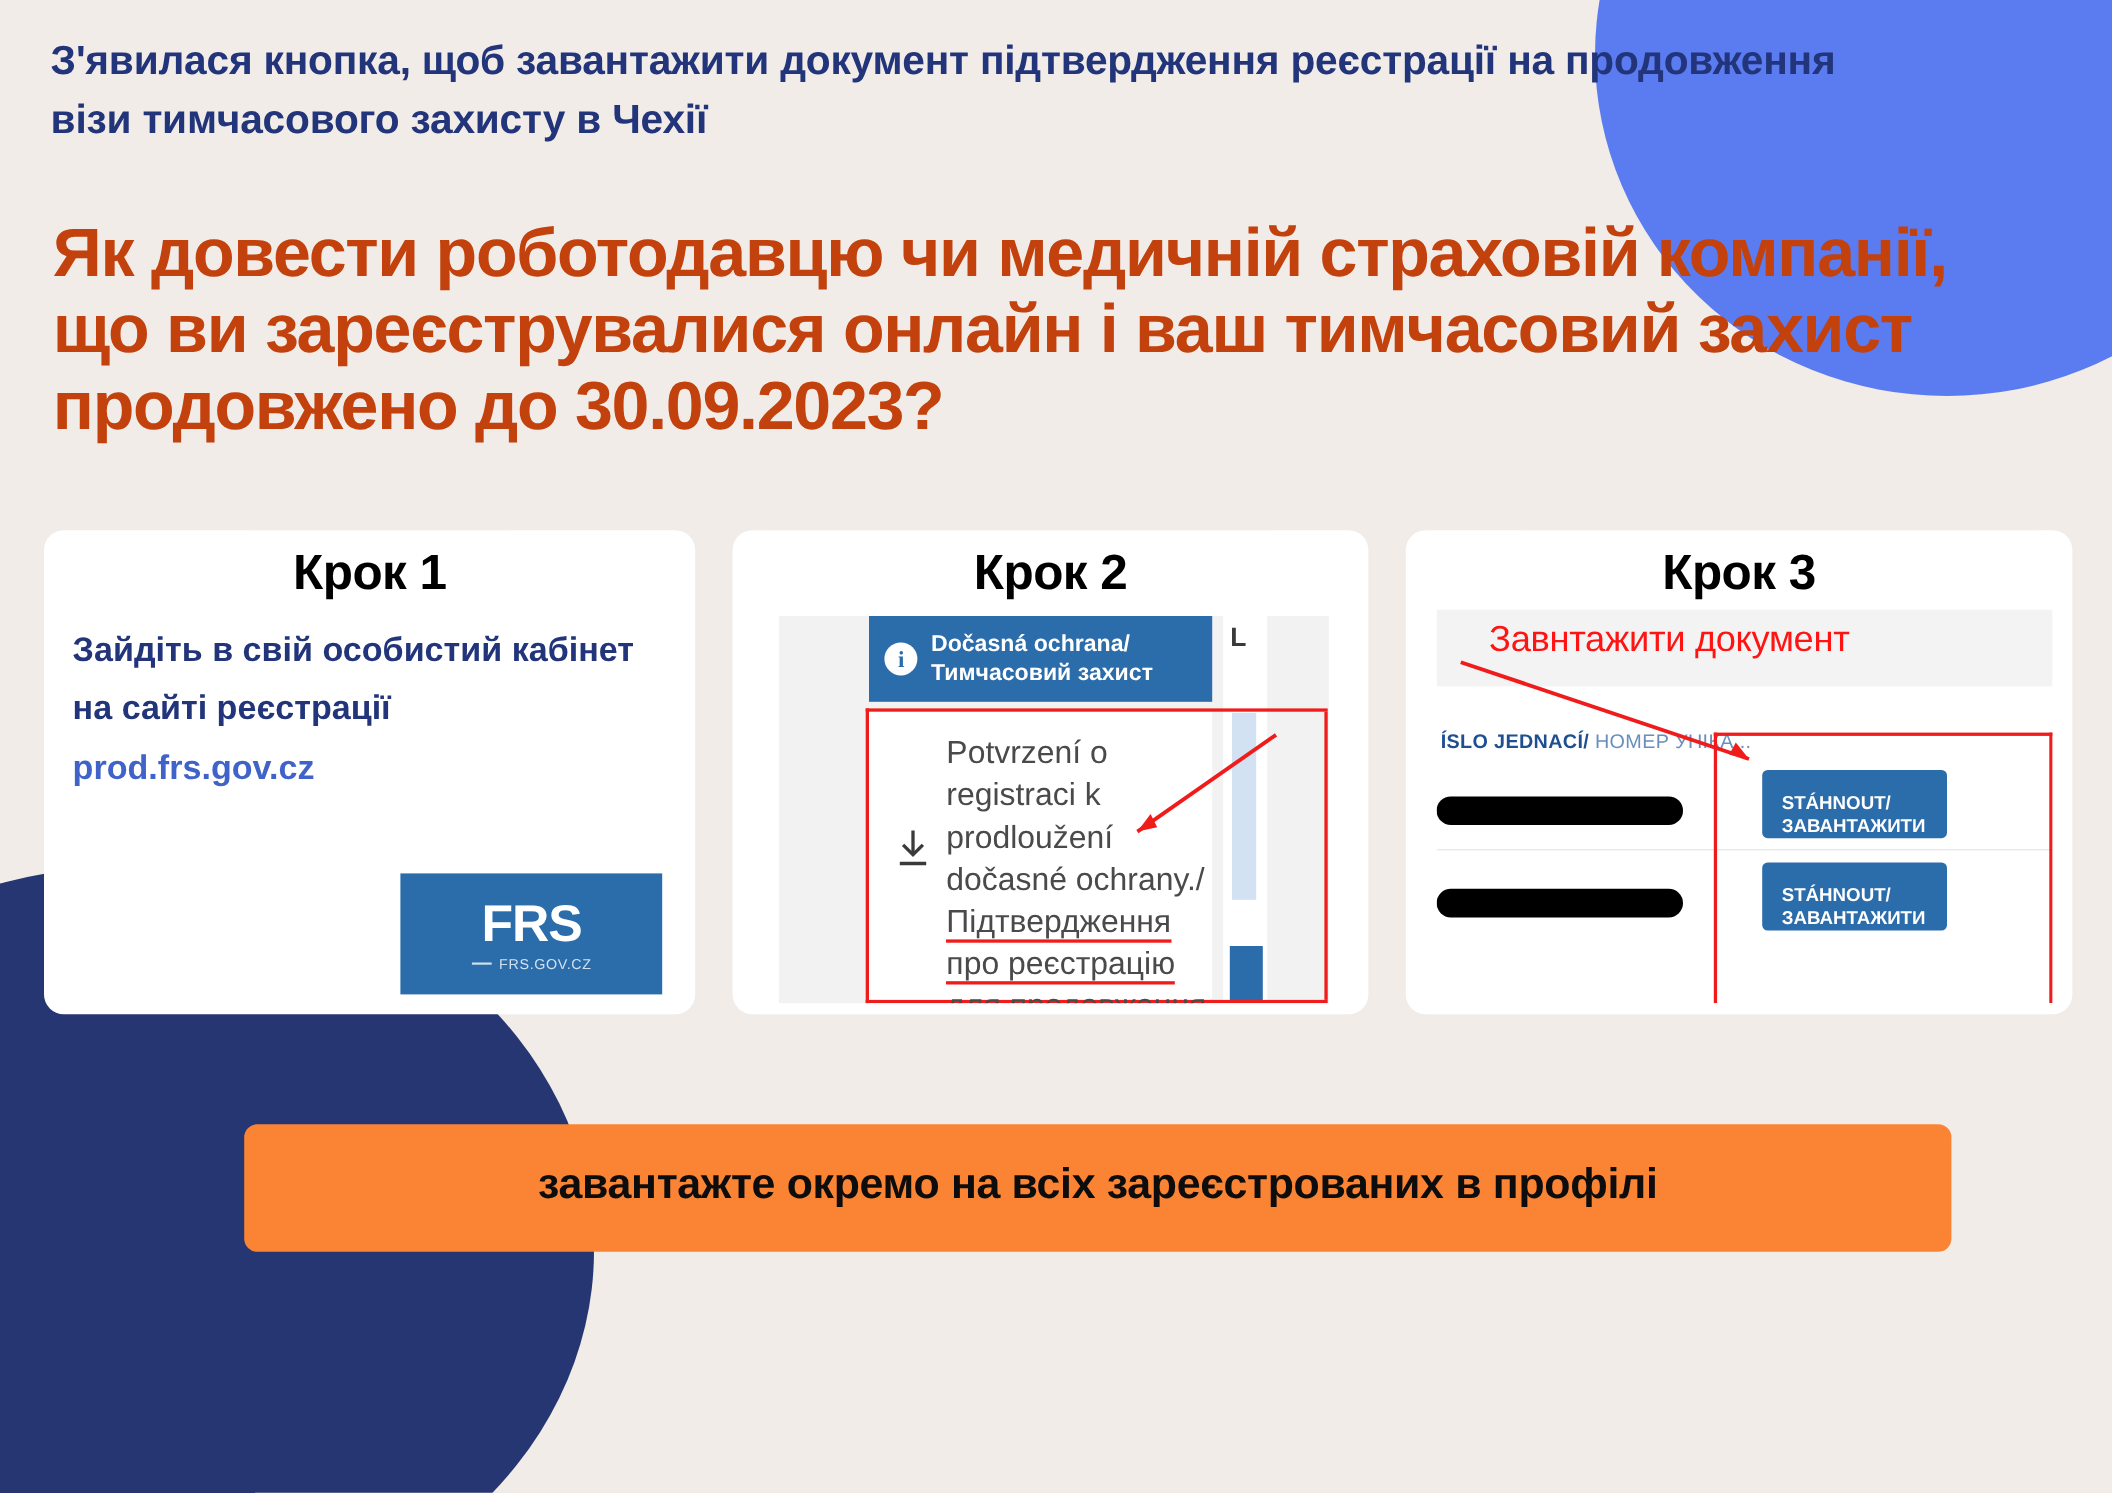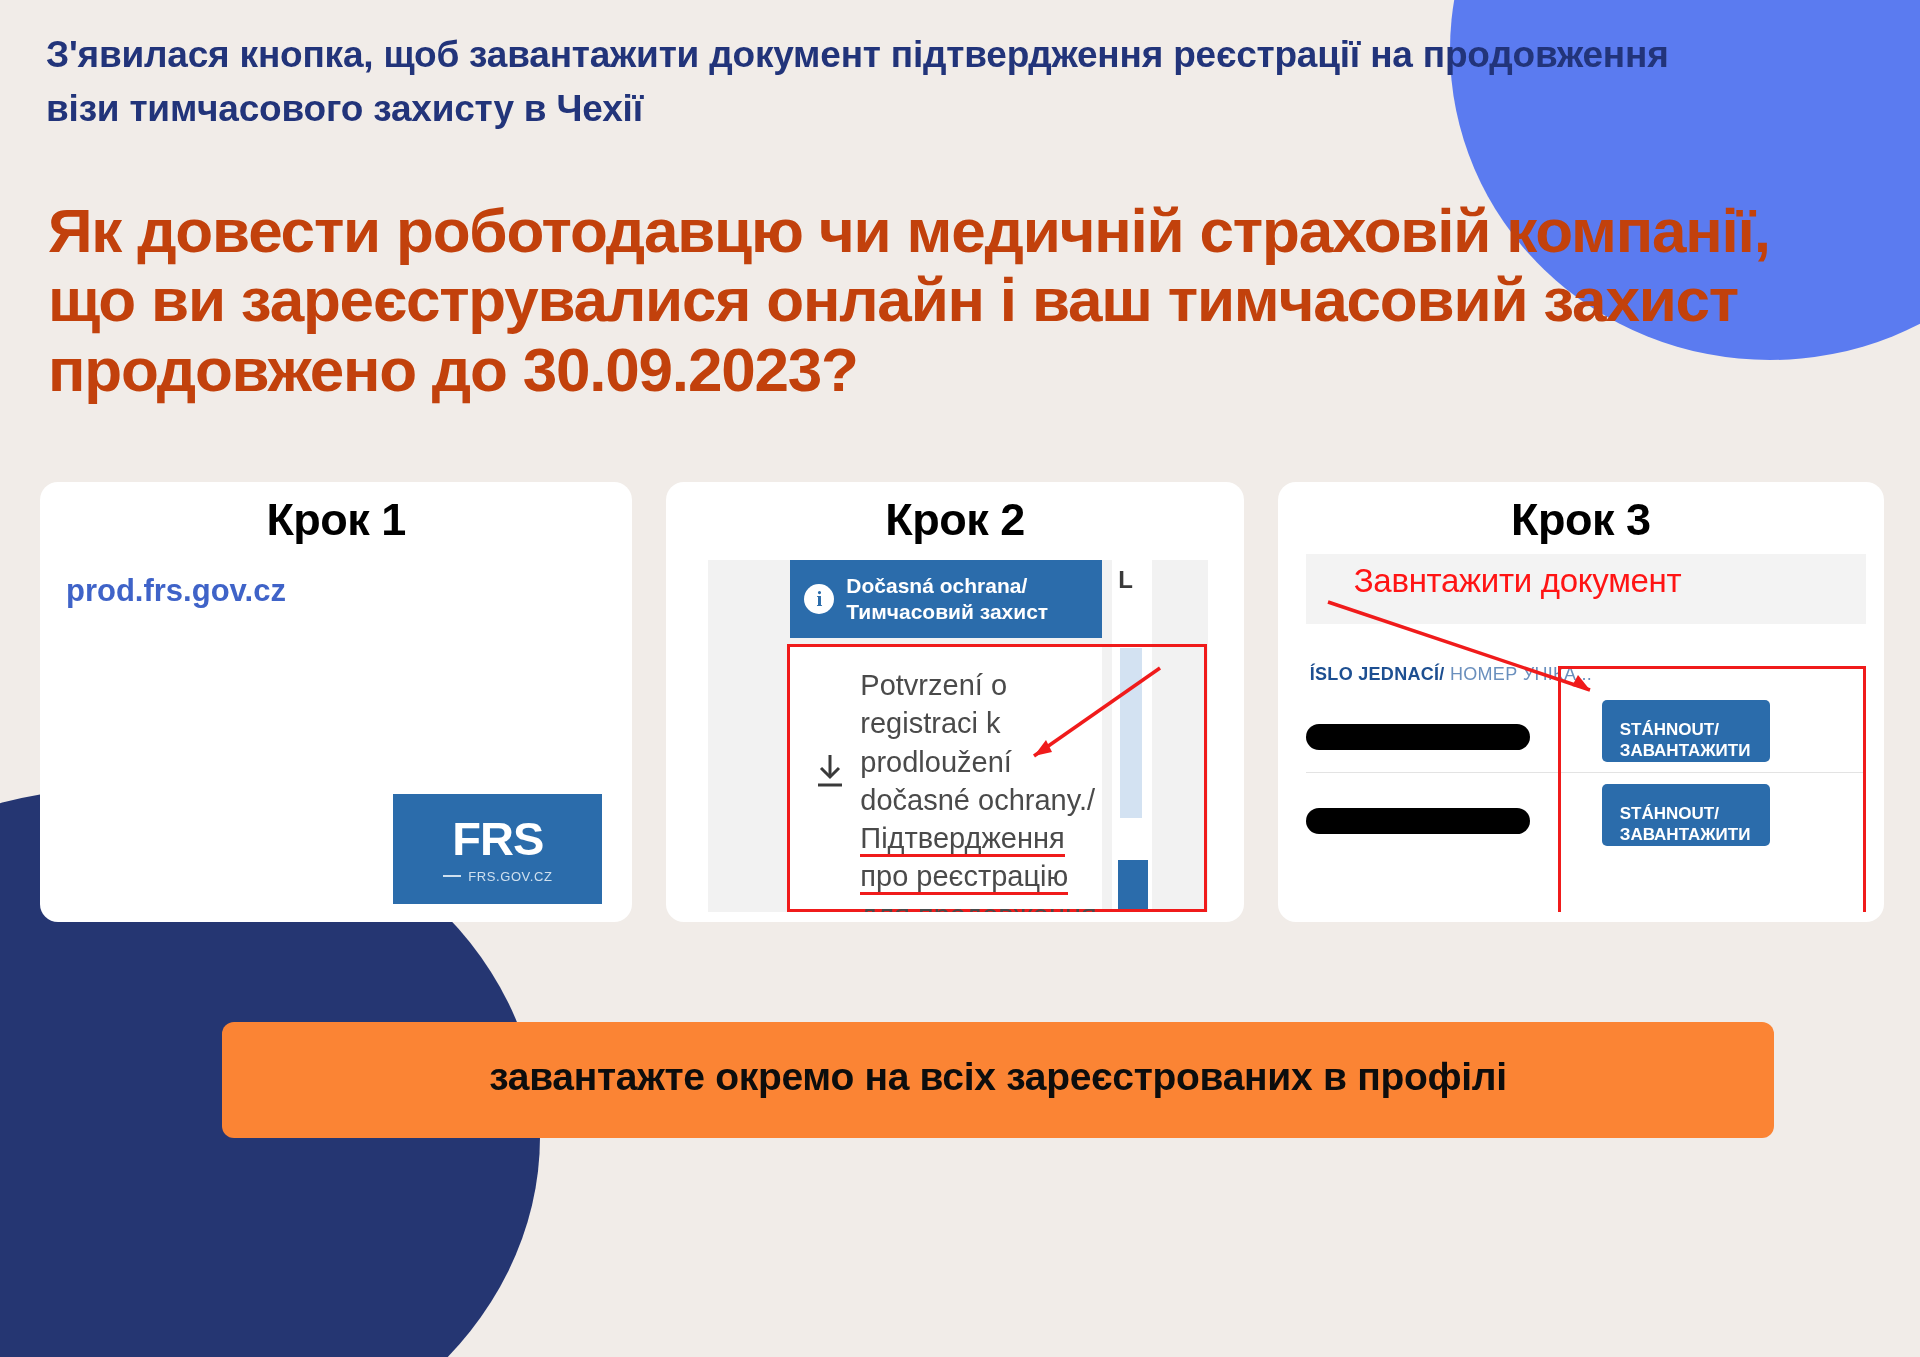--- a/index.html
+++ b/index.html
@@ -93,21 +93,21 @@
     position: relative;
   }
   .c1-url {
     color: #3f63c8;
     font-size: 31px;
     font-weight: bold;
   }
   .frs-logo {
     position: absolute;
     right: 30px; bottom: 18px;
-    width: 209px; height: 110px;
+    width: 238px; height: 110px;
     background: #2b6cab;
     display: flex;
     flex-direction: column;
     align-items: center;
     justify-content: center;
   }
   .frs-logo .frs-main {
     color: #ffffff;
     font-size: 47px;
     font-weight: bold;
@@ -330,20 +330,21 @@
 <div class="stage">
 
   <div class="subhead">З'явилася кнопка, щоб завантажити документ підтвердження реєстрації на продовження візи тимчасового захисту в Чехії</div>
   <div class="headline">Як довести роботодавцю чи медичній страховій компанії, що ви зареєструвалися онлайн і ваш тимчасовий захист продовжено до 30.09.2023?</div>
 
   <div class="cards">
 
     <div class="card card-1">
       <div class="card-title">Крок 1</div>
       <div class="c1-body">
+        <div>Зайдіть в свій особистий кабінет на сайті реєстрації</div>
         <div class="c1-url">prod.frs.gov.cz</div>
       </div>
       <div class="frs-logo">
         <div class="frs-main">FRS</div>
         <div class="frs-sub">
           <span class="frs-dash"></span>
           <span>FRS.GOV.CZ</span>
         </div>
       </div>
     </div>

